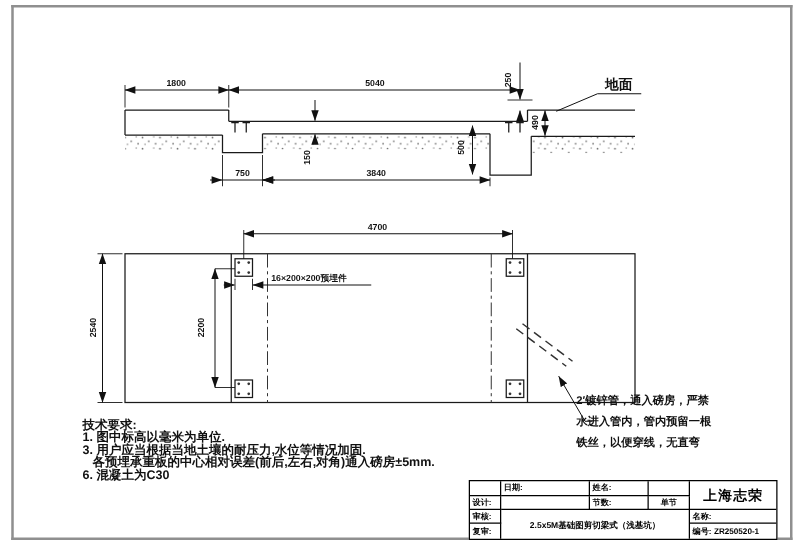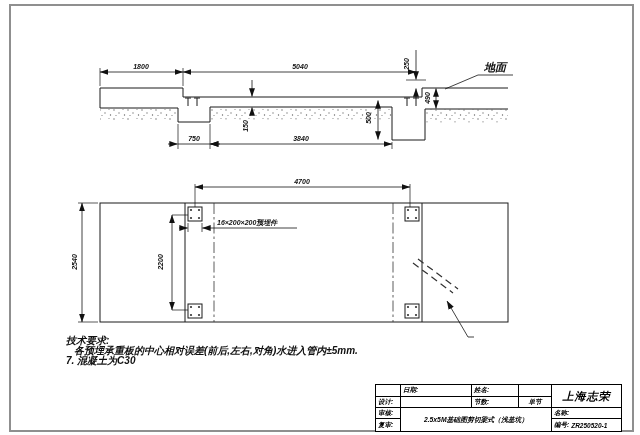--- a/index.html
+++ b/index.html
@@ -1,17 +1,17 @@
 <!DOCTYPE html>
 <html><head>
 <meta charset="utf-8">
 <style>
   html,body{margin:0;padding:0;background:#ffffff;}
   #sheet{position:relative;width:640px;height:435px;background:#fff;overflow:hidden;
-         font-family:"Liberation Sans",sans-serif;font-style:italic;}
+         font-family:"Liberation Sans",sans-serif;}
   .frame{position:absolute;background:#8f8f8f;}
   svg{position:absolute;left:0;top:0;}
   .ln{stroke:#1a1a1a;stroke-width:1;fill:none;}
   .dim{stroke:#111;stroke-width:0.8;fill:none;}
   .ext{stroke:#111;stroke-width:0.7;fill:none;}
   .dashdot{stroke:#333;stroke-width:0.8;fill:none;stroke-dasharray:11 3 2.5 3;}
   .pipe{stroke:#333;stroke-width:1.2;fill:none;stroke-dasharray:7 4.5;}
   .dt{font-family:"Liberation Sans",sans-serif;font-size:7px;font-weight:bold;fill:#111;}
   .gl{font-family:"Liberation Sans",sans-serif;font-size:11px;font-weight:bold;fill:#111;}
   .plate{stroke:#1a1a1a;stroke-width:1;fill:#fff;}
@@ -159,24 +159,31 @@
       <text class="dt" x="217" y="225">16×200×200预埋件</text>
 
       <path class="pipe" d="M413,263 L453,293 M418,259 L458,289"></path>
       <line class="dim" x1="447" y1="301" x2="468" y2="337" marker-start="url(#arw)"></line>
       <line class="dim" x1="468" y1="337" x2="474" y2="337"></line>
     </g>
   </svg>
 
   <div id="technotes">
     <div>技术要求:</div>
-    <div class="indent">各预埋承重板的中心相对误差(前后,左右,对角)水进入管内±5mm.</div>
-    <div>7. 混凝土为C30</div>
+    <div>1. 图中标高以毫米为单位.</div>
+    <div>3. 用户应当根据当地土壤的耐压力,水位等情况加固.</div>
+    <div class="indent">各预埋承重板的中心相对误差(前后,左右,对角)通入磅房±5mm.</div>
+    <div>6. 混凝土为C30</div>
   </div>
 
+  <div id="pipenote">
+    <div>2′镀锌管，通入磅房，严禁</div>
+    <div>水进入管内，管内预留一根</div>
+    <div>铁丝，以便穿线，无直弯</div>
+  </div>
 
   <div id="titleblock">
     <div class="tc" style="grid-column:1;grid-row:1;"></div>
     <div class="tc" style="grid-column:2;grid-row:1;">日期:</div>
     <div class="tc" style="grid-column:3;grid-row:1;">姓名:</div>
     <div class="tc" style="grid-column:4;grid-row:1;"></div>
     <div class="tc center company br0" style="grid-column:5;grid-row:1/3;">上海志荣</div>
     <div class="tc" style="grid-column:1;grid-row:2;">设计:</div>
     <div class="tc" style="grid-column:2;grid-row:2;"></div>
     <div class="tc" style="grid-column:3;grid-row:2;">节数:</div>

